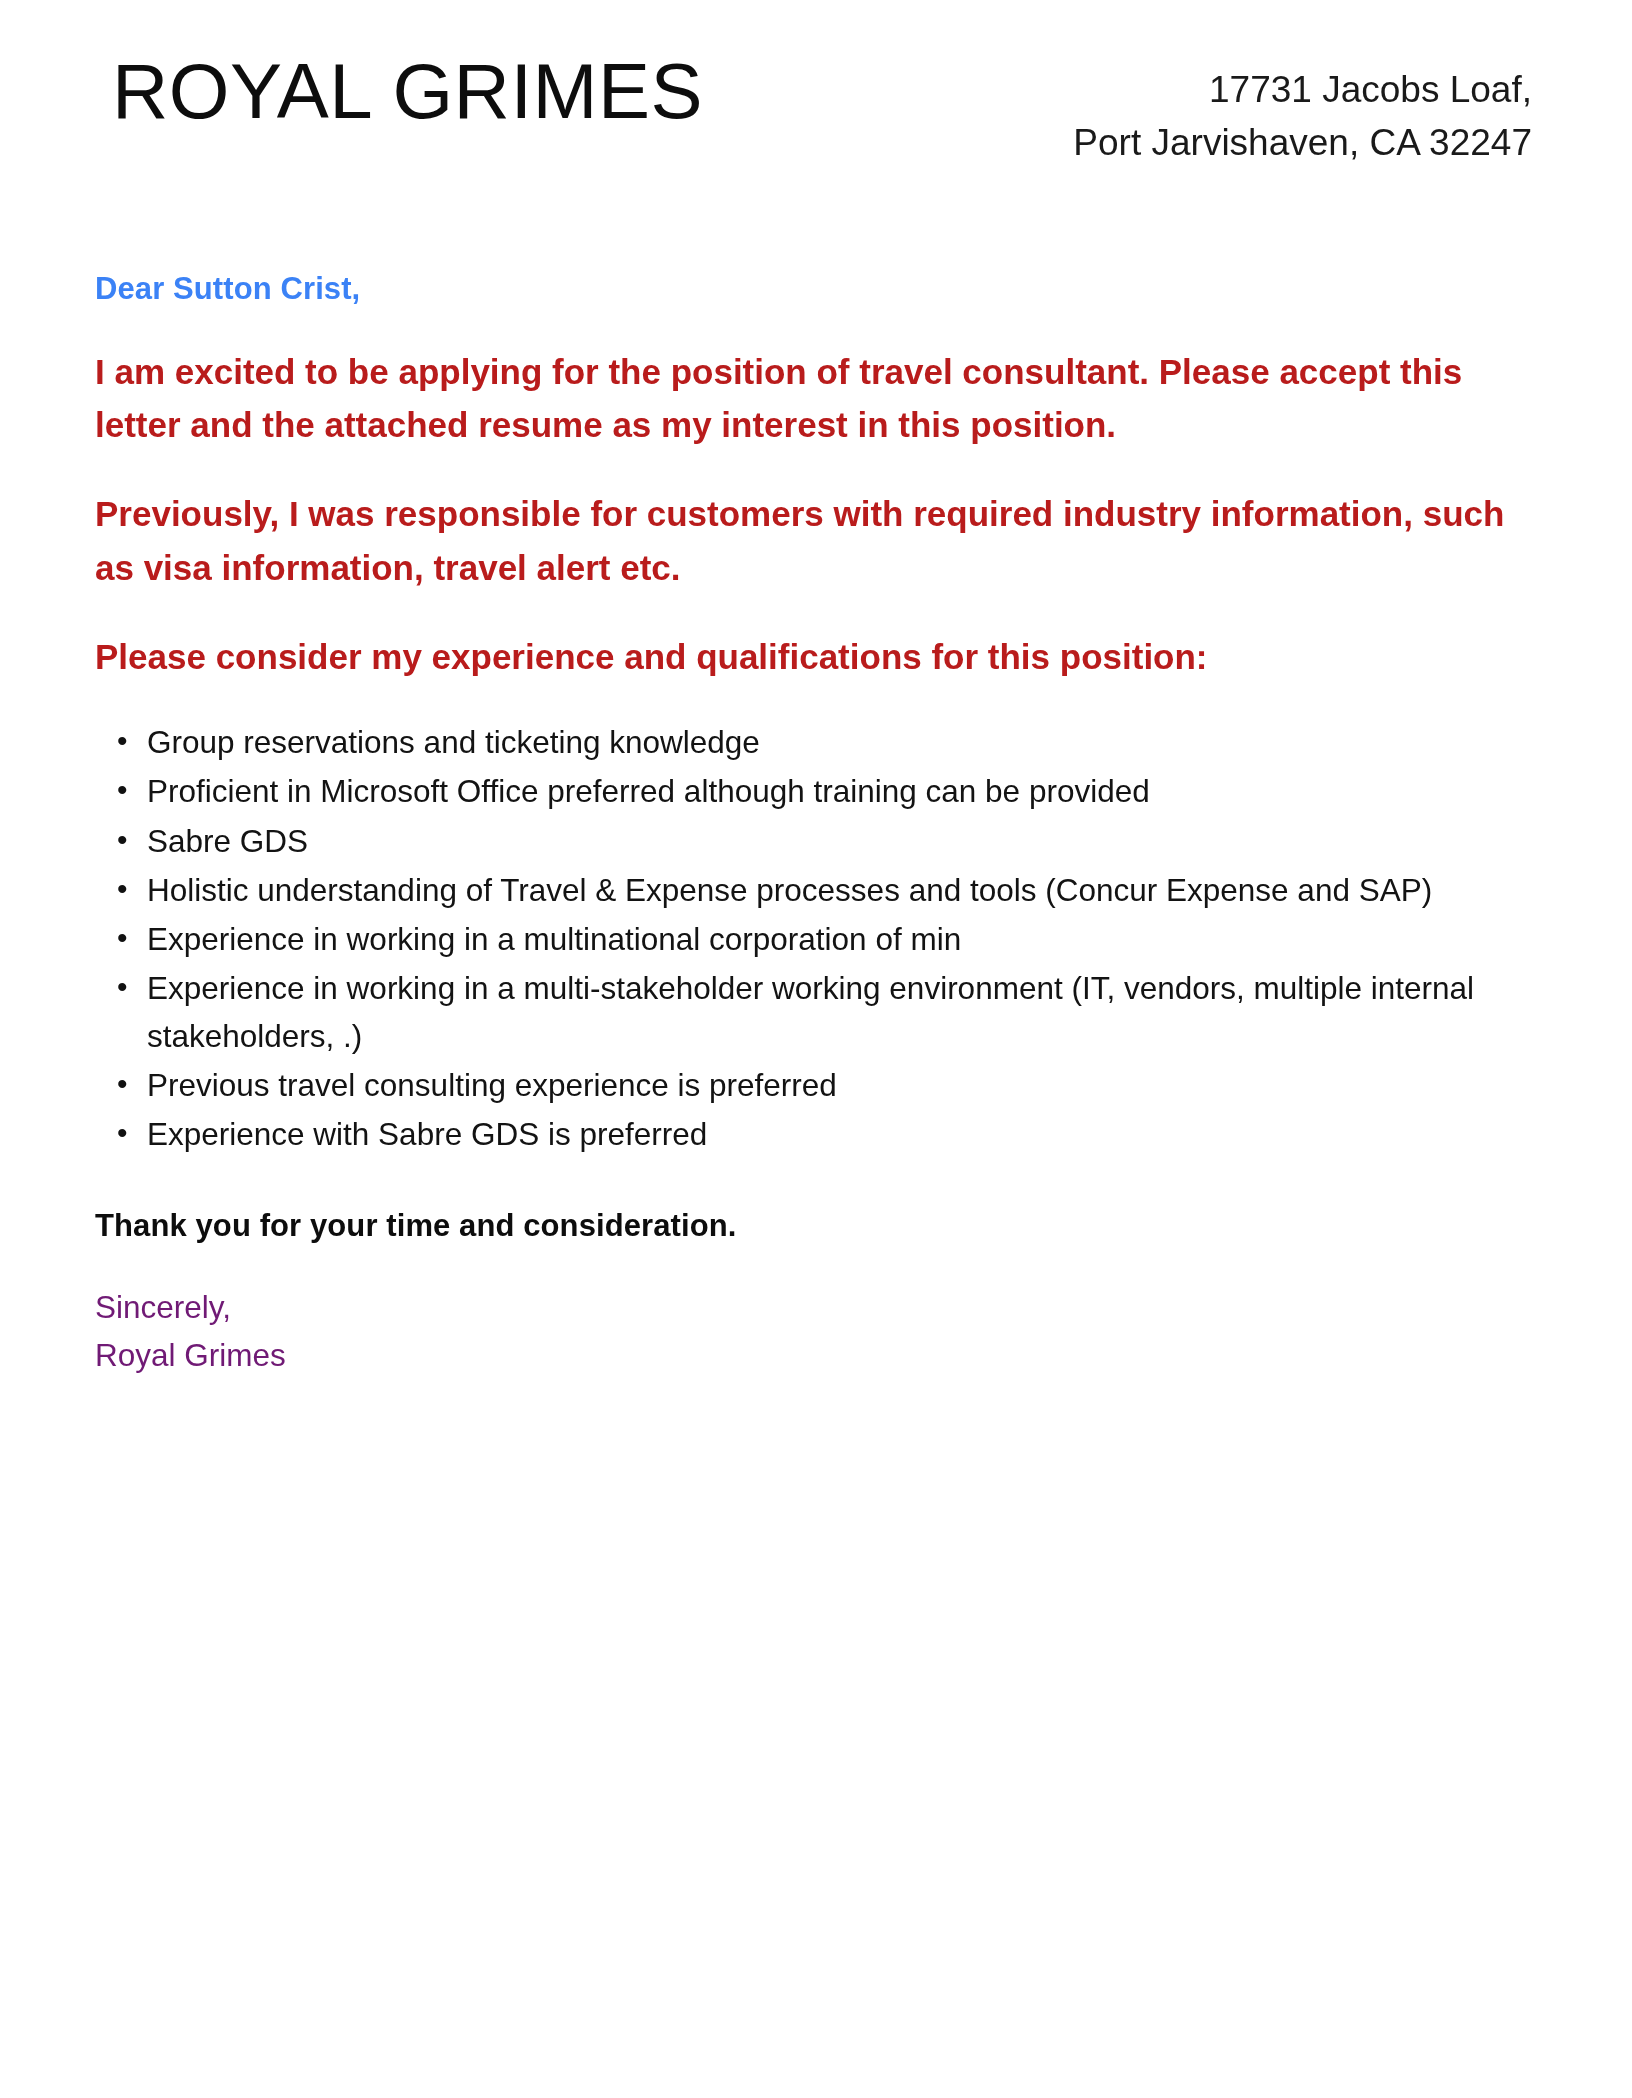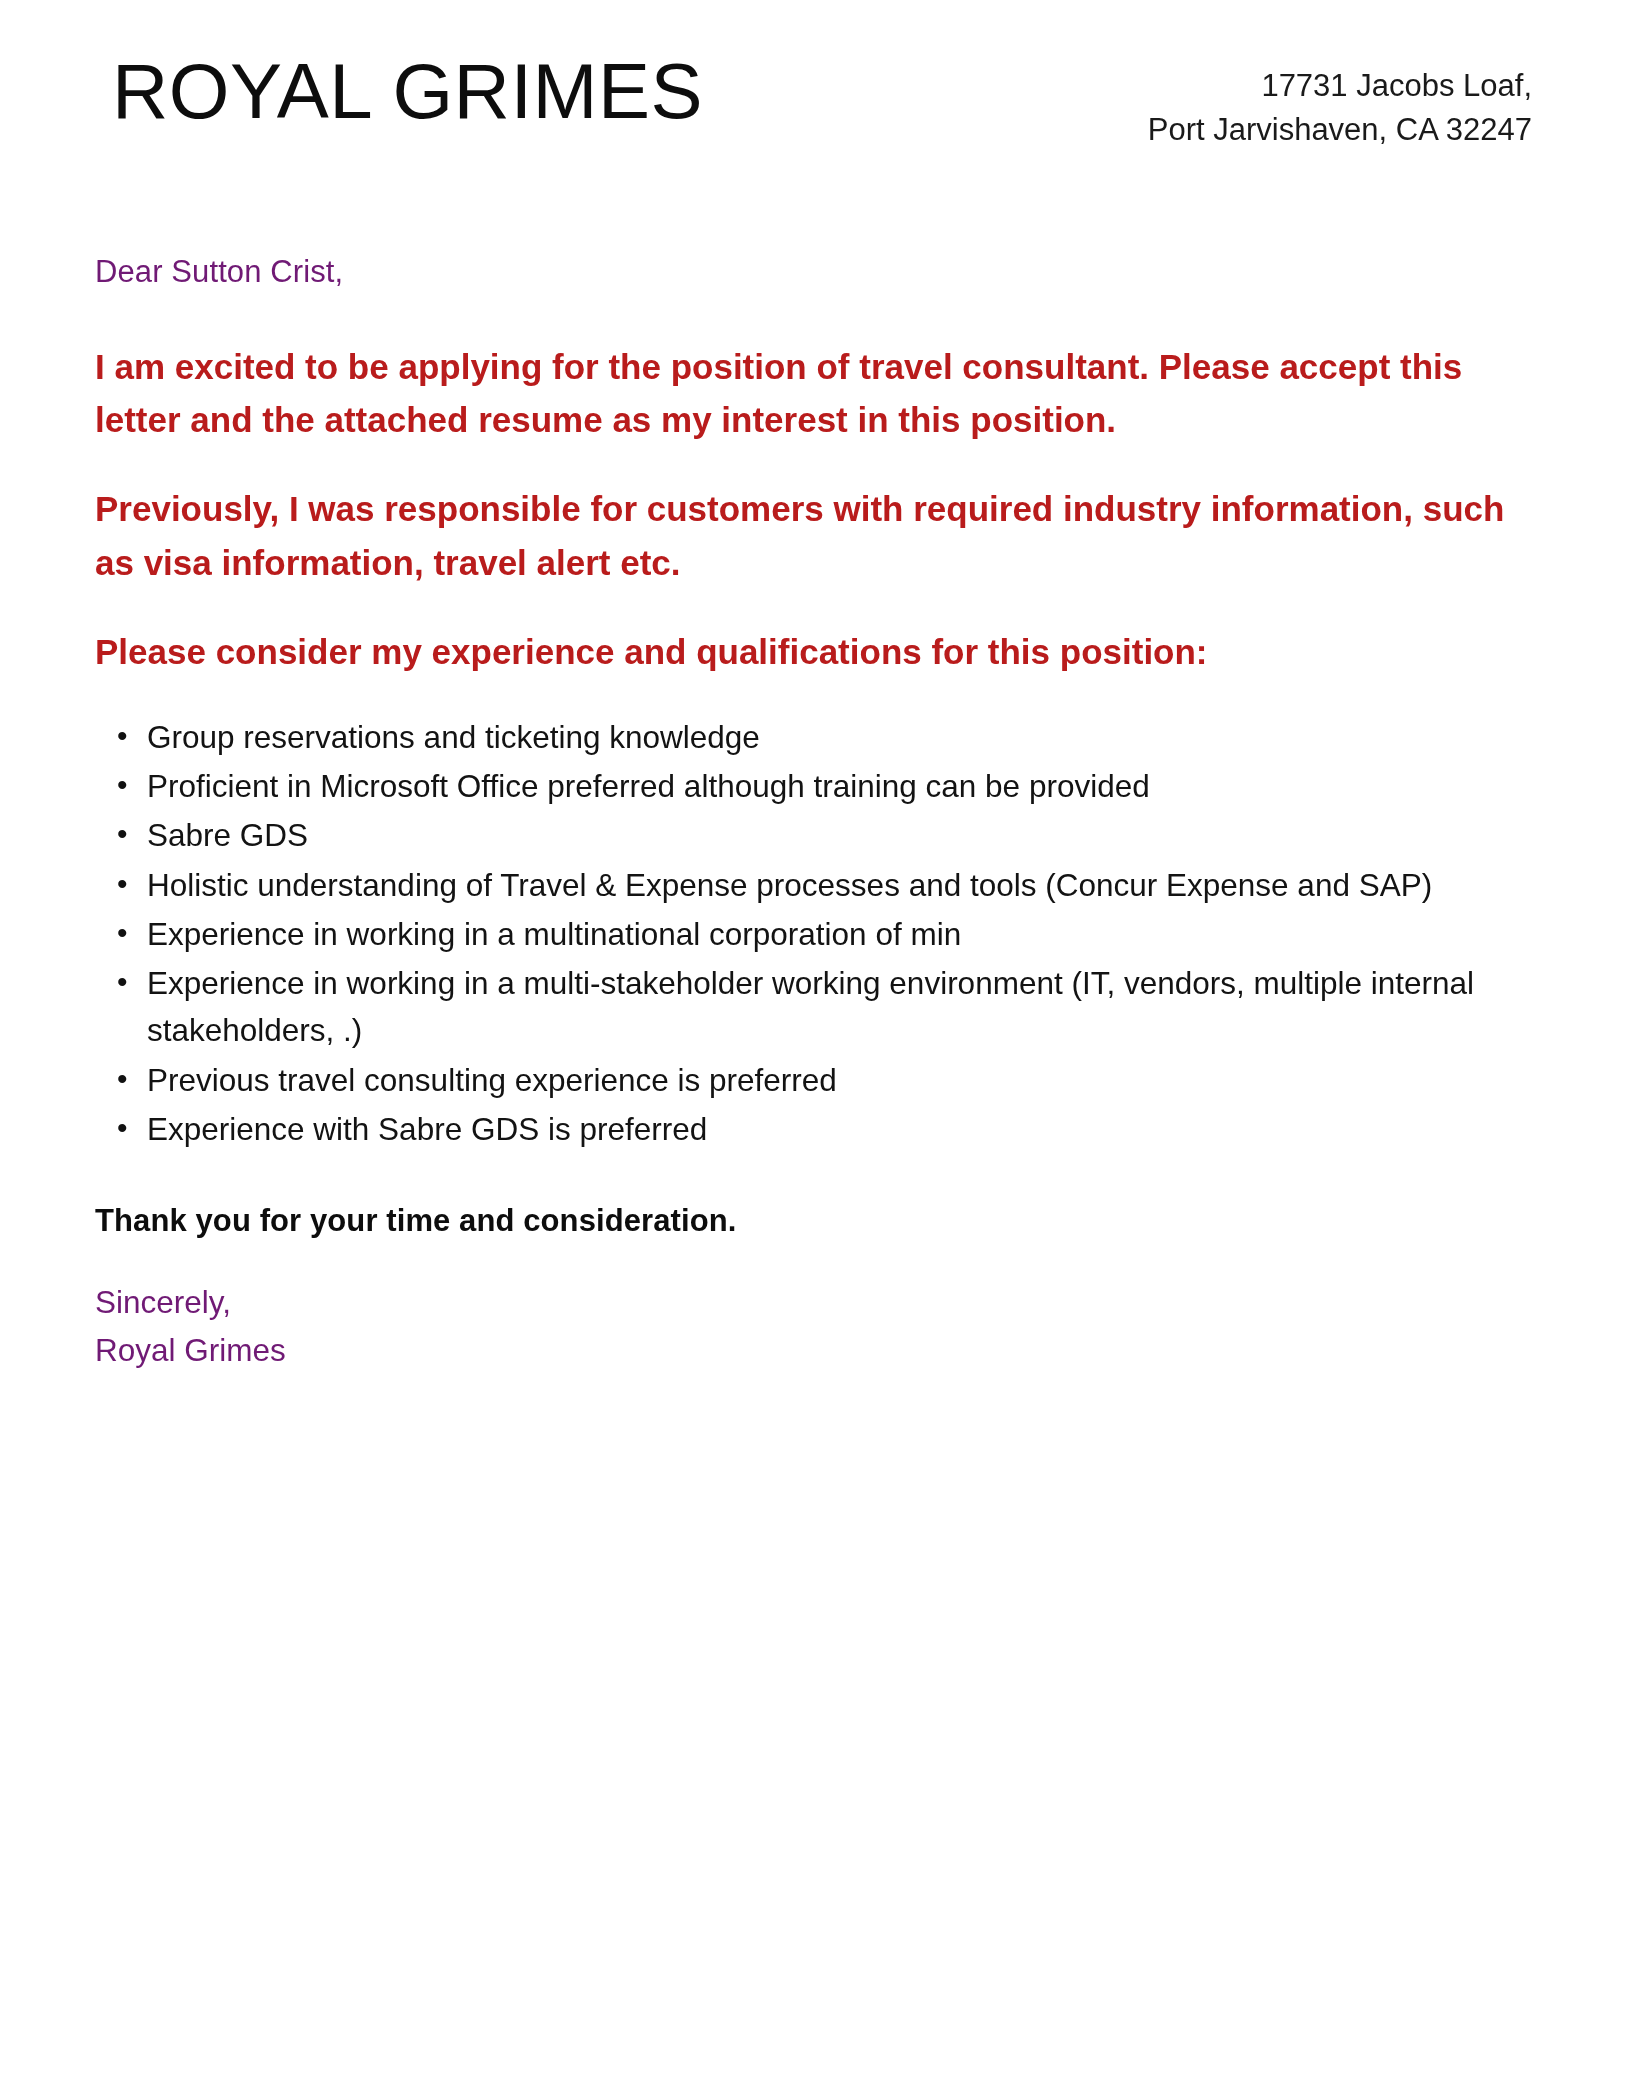--- a/index.html
+++ b/index.html
@@ -40,41 +40,41 @@
     font-weight: 400;
     letter-spacing: 0.5px;
     line-height: 1.06;
     color: #0d0d0d;
     white-space: nowrap;
     margin: 0;
   }
 
   .contact-block {
     text-align: right;
-    font-size: 31px;
+    font-size: 37px;
     line-height: 1.42;
     font-weight: 400;
     color: #1a1a1a;
     padding-top: 14px;
     white-space: nowrap;
   }
   .contact-line { display: block; }
 
   
   .letter-body {
     padding: 0 100px 0 95px;
     box-sizing: border-box;
     margin-top: 102px;
   }
 
   .salutation {
     font-size: 31px;
-    font-weight: 400;
-    color: #701a75;
-    margin: 0 0 50px 0;
+    font-weight: 700;
+    color: #3b82f6;
+    margin: 0 0 38px 0;
     letter-spacing: 0.1px;
   }
 
   .para {
     font-size: 35px;
     line-height: 1.52;
     font-weight: 700;
     color: #b91c1c;
     margin: 0 0 36px 0;
     max-width: 1452px;

